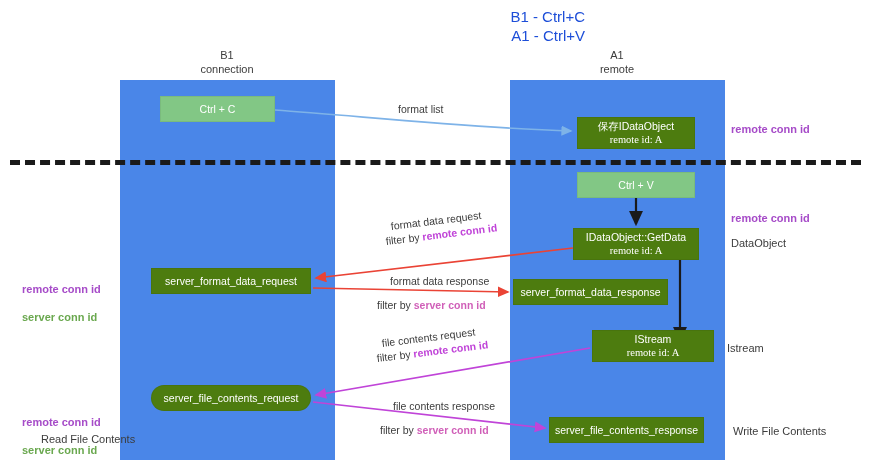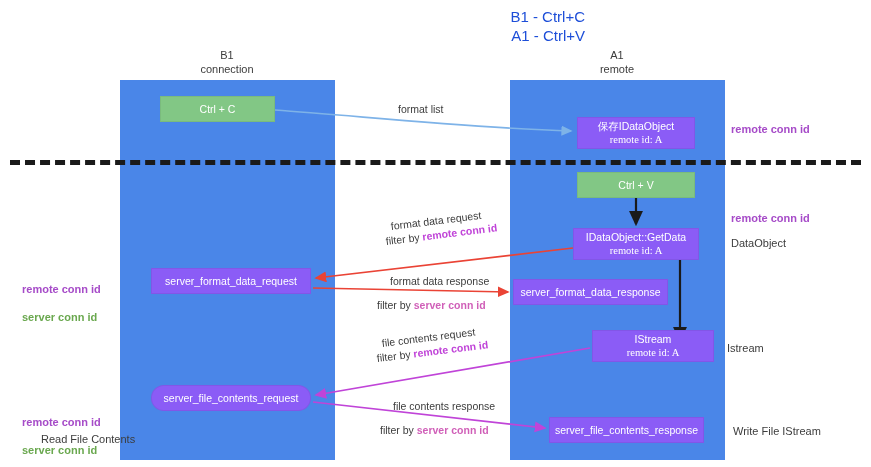--- a/index.html
+++ b/index.html
@@ -63,21 +63,21 @@
     justify-content: center;
     text-align: center;
     font-size: 10.5px;
     line-height: 13px;
     color: #ffffff;
     border: 1px solid rgba(0,0,0,0.06);
     z-index: 5;
   }
   .node .l2 { font-size: 10.5px; font-family: Liberation Serif, serif; }
   .green  { background: #82c785; }
-  .orange { background: #8b5cf6; }
+  .orange { background: #4d7c0f; }
 
   #n-ctrlc   { left: 160px; top: 96px;  width: 115px; height: 26px; }
   #n-saveido { left: 577px; top: 117px; width: 118px; height: 32px; }
   #n-ctrlv   { left: 577px; top: 172px; width: 118px; height: 26px; }
   #n-getdata { left: 573px; top: 228px; width: 126px; height: 32px; }
   #n-sfdreq  { left: 151px; top: 268px; width: 160px; height: 26px; }
   #n-sfdres  { left: 513px; top: 279px; width: 155px; height: 26px; }
   #n-istream { left: 592px; top: 330px; width: 122px; height: 32px; }
   #n-sfcreq  { left: 151px; top: 385px; width: 160px; height: 26px; border-radius: 13px; }
   #n-sfcres  { left: 549px; top: 417px; width: 155px; height: 26px; }
@@ -215,21 +215,21 @@
   </div>
 
   <div class="node orange" id="n-sfcres">
     <span>server_file_contents_response</span>
   </div>
 
   <div class="side-label purple" id="lbl-rconn-1">remote conn id</div>
   <div class="side-label purple" id="lbl-rconn-2">remote conn id</div>
   <div class="side-label plain" id="lbl-dataobject">DataObject</div>
   <div class="side-label plain" id="lbl-istream-r">Istream</div>
-  <div class="side-label plain" id="lbl-write">Write File IStream</div>
+  <div class="side-label plain" id="lbl-write">Write File Contents</div>
 
   <div class="side-label" id="lbl-left-1">
     <div class="purple">remote conn id</div>
     <div class="green-t">server conn id</div>
   </div>
 
   <div class="side-label plain" id="lbl-left-read">Read File Contents</div>
 
   <div class="side-label" id="lbl-left-2">
     <div class="purple">remote conn id</div>

